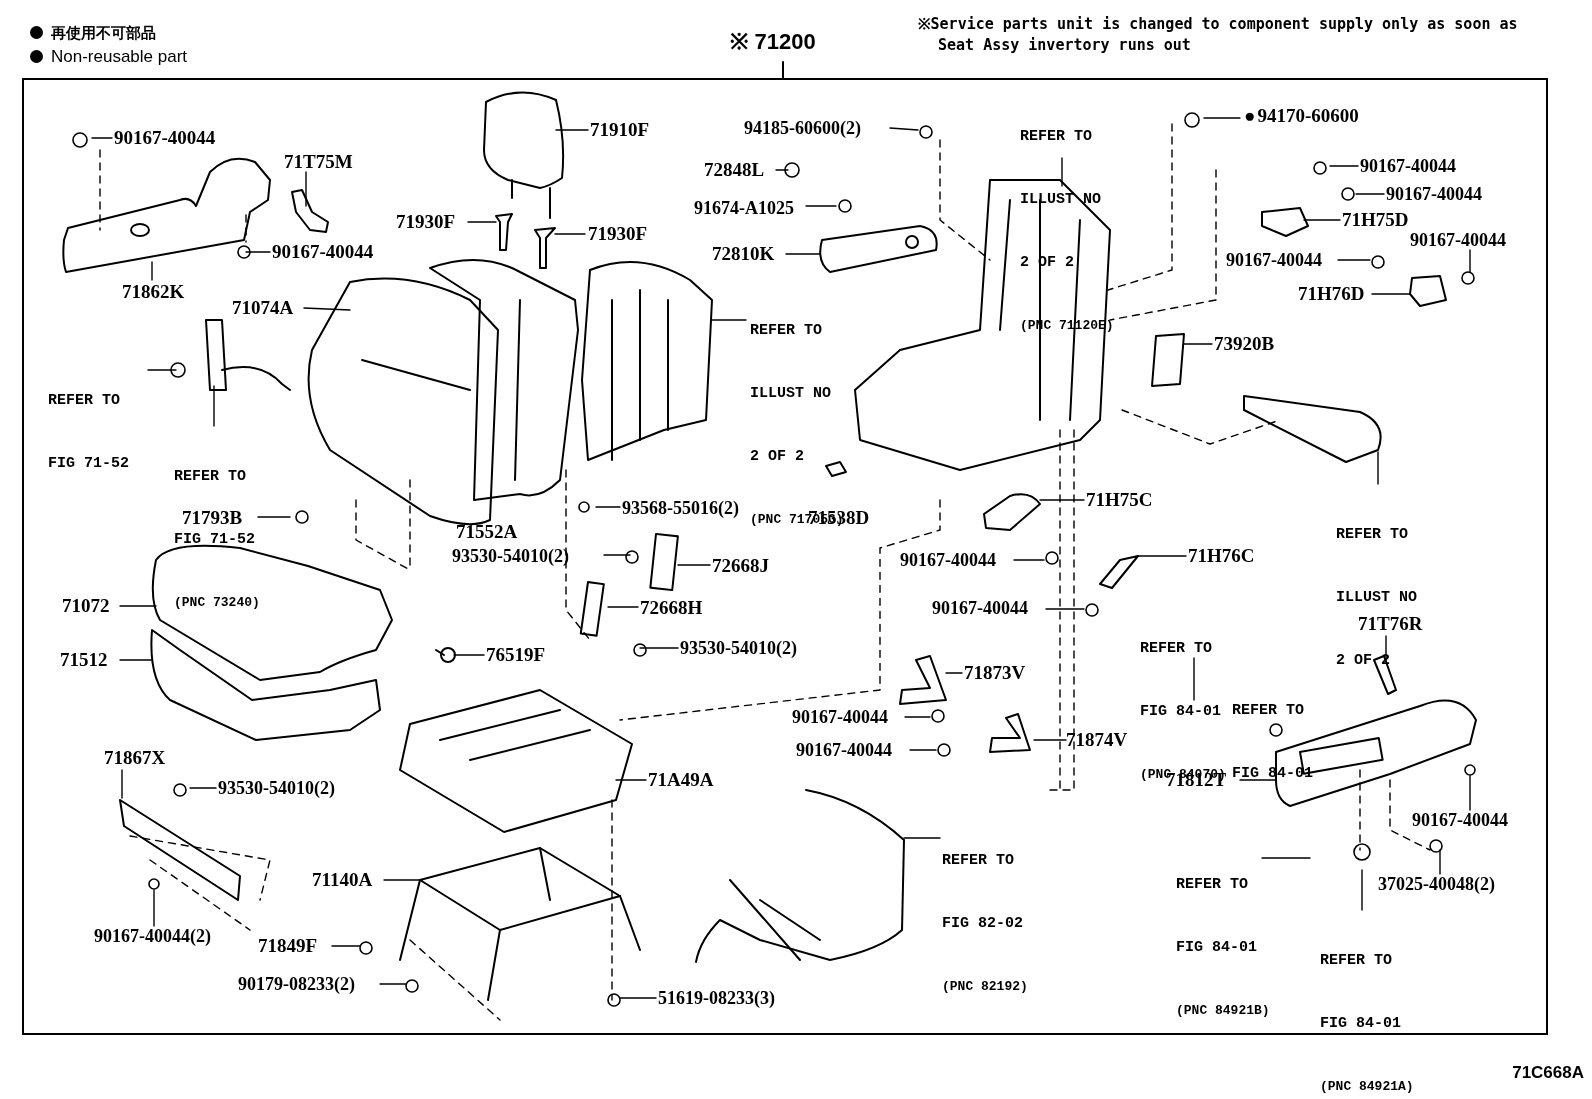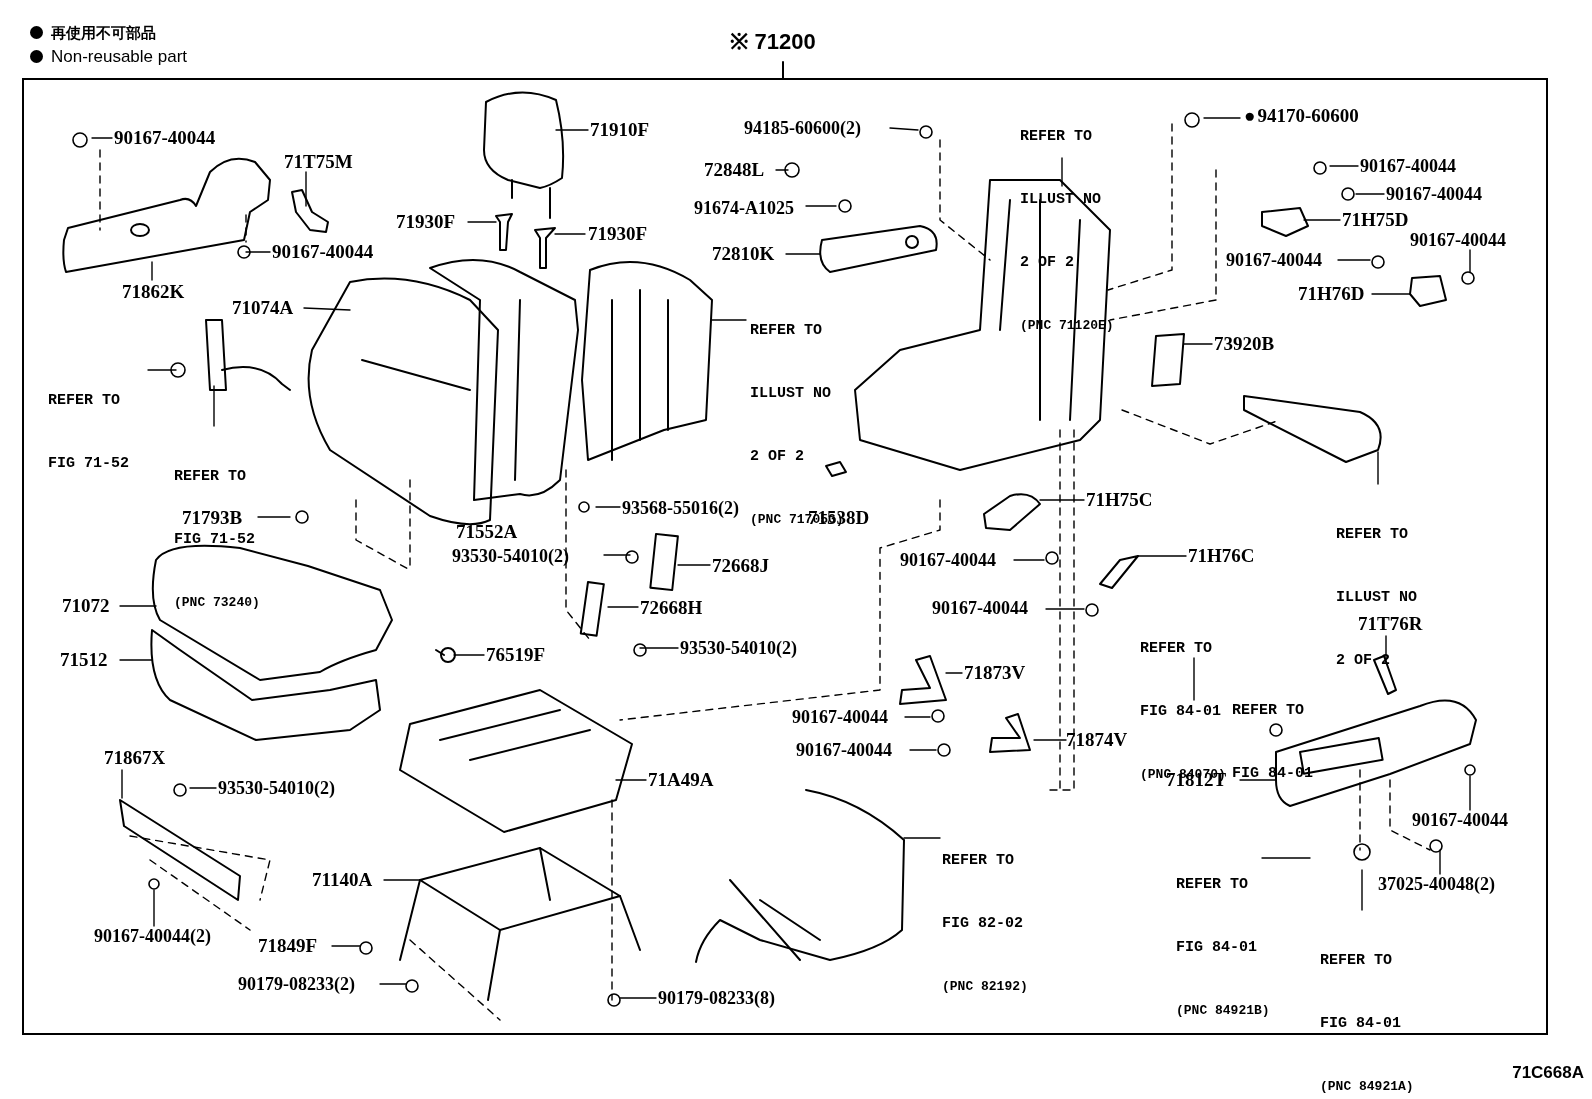--- a/index.html
+++ b/index.html
@@ -28,20 +28,22 @@
   .ref .pnc { font-size: 13px; }
   .nr::before { content: "\25CF"; margin-right: 2px; }
 </style>
 </head>
 <body>
 
 <div class="legend legend-jp"><span class="dot"></span><span>再使用不可部品</span></div>
 <div class="legend legend-en"><span class="dot"></span><span>Non-reusable part</span></div>
 
 <div class="note">
+  <span>※Service parts unit is changed to component supply only as soon as</span>
+  <span class="line2">Seat Assy invertory runs out</span>
 </div>
 
 <div class="assy">※ 71200</div>
 
 <div class="frame"></div>
 
 <svg class="art" width="1592" height="1099" viewBox="0 0 1592 1099" fill="none" stroke="#000" stroke-width="2" stroke-linejoin="round" stroke-linecap="round">
   <line x1="783" y1="62" x2="783" y2="78"></line>
 
   <g>
@@ -317,21 +319,21 @@
 <div class="lbl" style="left:1166px;top:770px">71812T</div>
 <div class="lbl sm" style="left:1412px;top:810px">90167-40044</div>
 <div class="lbl sm" style="left:1378px;top:874px">37025-40048(2)</div>
 <div class="lbl" style="left:104px;top:748px">71867X</div>
 <div class="lbl sm" style="left:218px;top:778px">93530-54010(2)</div>
 <div class="lbl sm" style="left:94px;top:926px">90167-40044(2)</div>
 <div class="lbl" style="left:648px;top:770px">71A49A</div>
 <div class="lbl" style="left:312px;top:870px">71140A</div>
 <div class="lbl" style="left:258px;top:936px">71849F</div>
 <div class="lbl sm" style="left:238px;top:974px">90179-08233(2)</div>
-<div class="lbl sm" style="left:658px;top:988px">90179-08233(8)</div>
+<div class="lbl sm" style="left:658px;top:988px">51619-08233(3)</div>
 
 <div class="ref" style="left:1020px;top:84px">
   <div>REFER TO</div>
   <div>ILLUST NO</div>
   <div>2 OF 2</div>
   <div class="pnc">(PNC 71120E)</div>
 </div>
 <div class="ref" style="left:750px;top:278px">
   <div>REFER TO</div>
   <div>ILLUST NO</div>

